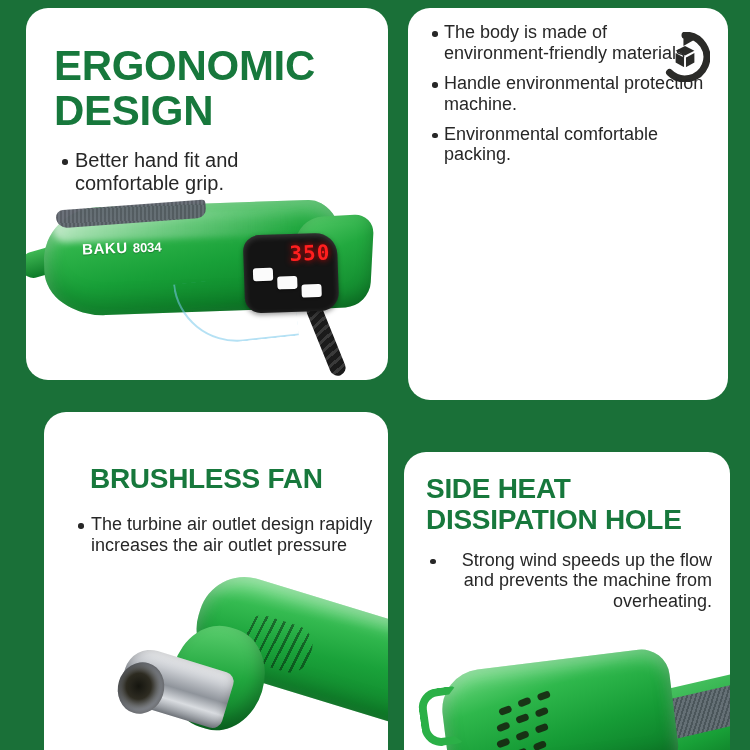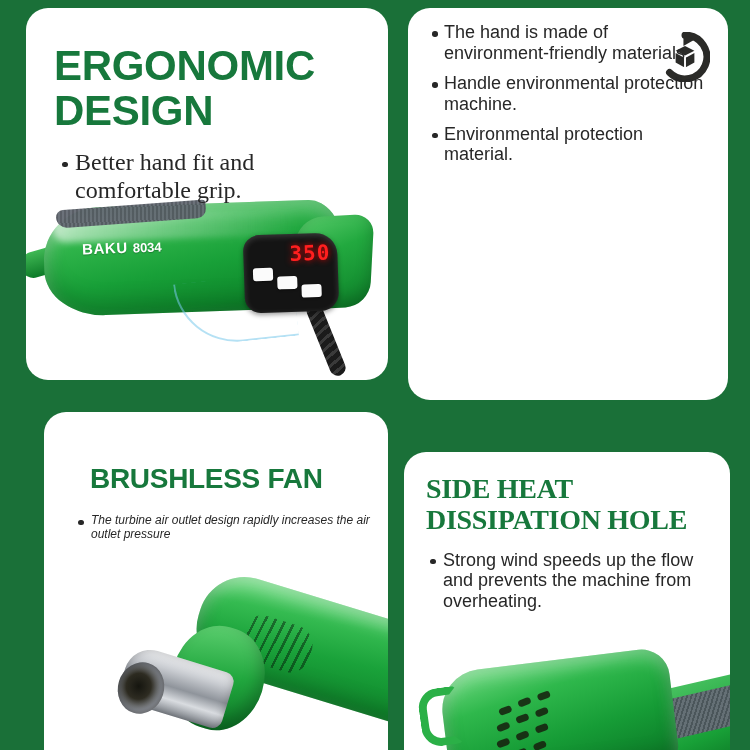--- a/index.html
+++ b/index.html
@@ -33,45 +33,45 @@
   h2.title {
     color: #17783c;
     font-weight: bold;
     letter-spacing: -0.3px;
     line-height: 1.06;
     text-transform: uppercase;
   }
   #card-ergonomic .title     { font-size: 42px; margin: 36px 0 0 28px; }
   #card-environmental .title { font-size: 29px; margin: 66px 0 0 20px; line-height: 1.08; }
   #card-brushless .title     { font-size: 28px; margin: 52px 0 0 46px; }
-  #card-sideheat .title      { font-size: 28px; margin: 22px 0 0 22px; line-height: 1.1; font-family: Liberation Serif, serif; }
+  #card-sideheat .title      { font-size: 28px; margin: 22px 0 0 22px; line-height: 1.1; }
 
   ul.bullets { list-style: none; }
   ul.bullets li {
     position: relative;
     color: #272727;
     line-height: 1.16;
   }
   ul.bullets li .dot {
     position: absolute;
     left: 0; top: 0.52em;
     width: 5.5px; height: 5.5px;
     background: #272727;
     border-radius: 50%;
   }
   ul.bullets li .txt { display: block; }
 
-  #card-ergonomic ul    { margin: 16px 0 0 36px; width: 250px; font-size: 24px; font-family: Liberation Serif, serif; }
+  #card-ergonomic ul    { margin: 16px 0 0 36px; width: 250px; font-size: 20px; }
   #card-ergonomic li    { padding-left: 13px; }
   #card-environmental ul{ margin: 14px 0 0 24px; width: 285px; font-size: 18px; }
   #card-environmental li{ padding-left: 12px; margin-bottom: 9px; }
-  #card-brushless ul    { margin: 20px 0 0 34px; width: 300px; font-size: 12px; font-style: italic; }
+  #card-brushless ul    { margin: 20px 0 0 34px; width: 300px; font-size: 18px; }
   #card-brushless li    { padding-left: 13px; }
   #card-sideheat ul     { margin: 14px 0 0 26px; width: 282px; font-size: 18px; }
-  #card-sideheat li     { padding-left: 13px; }
+  #card-sideheat li     { padding-left: 13px; text-align: right; }
 
   
   .eco-icon {
     position: absolute;
     right: 18px; top: 10px;
     width: 50px; height: 50px;
   }
 
   
   .art { position: absolute; inset: 0; z-index: 1; pointer-events: none; }
@@ -326,29 +326,29 @@
           <path d="M20 27 L31 33 L31 45 L20 39 Z"></path>
           <path d="M44 27 L33 33 L33 45 L44 39 Z"></path>
         </g>
         <path d="M32 31 L32 46" stroke="#ffffff" stroke-width="2"></path>
       </svg>
 
 
       <ul class="bullets">
         <li>
           <span class="dot"></span>
-          <span class="txt">The hand is made of environment-friendly materials.</span>
+          <span class="txt">The body is made of environment-friendly materials.</span>
         </li>
         <li>
           <span class="dot"></span>
           <span class="txt">Handle environmental protection machine.</span>
         </li>
         <li>
           <span class="dot"></span>
-          <span class="txt">Environmental protection material.</span>
+          <span class="txt">Environmental comfortable packing.</span>
         </li>
       </ul>
     </div>
   </div>
 
   <div class="card" id="card-brushless">
 
     <div class="art">
       <div class="nz-barrel"></div>
       <div class="nz-fins"></div>

